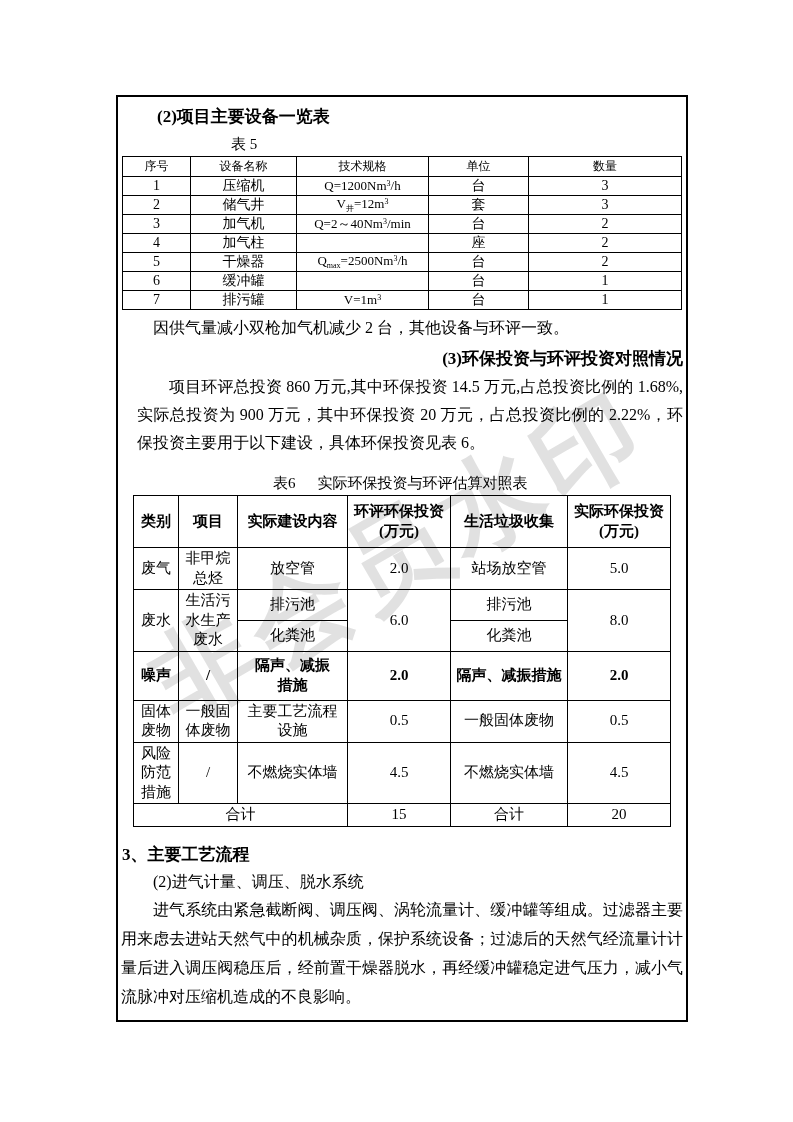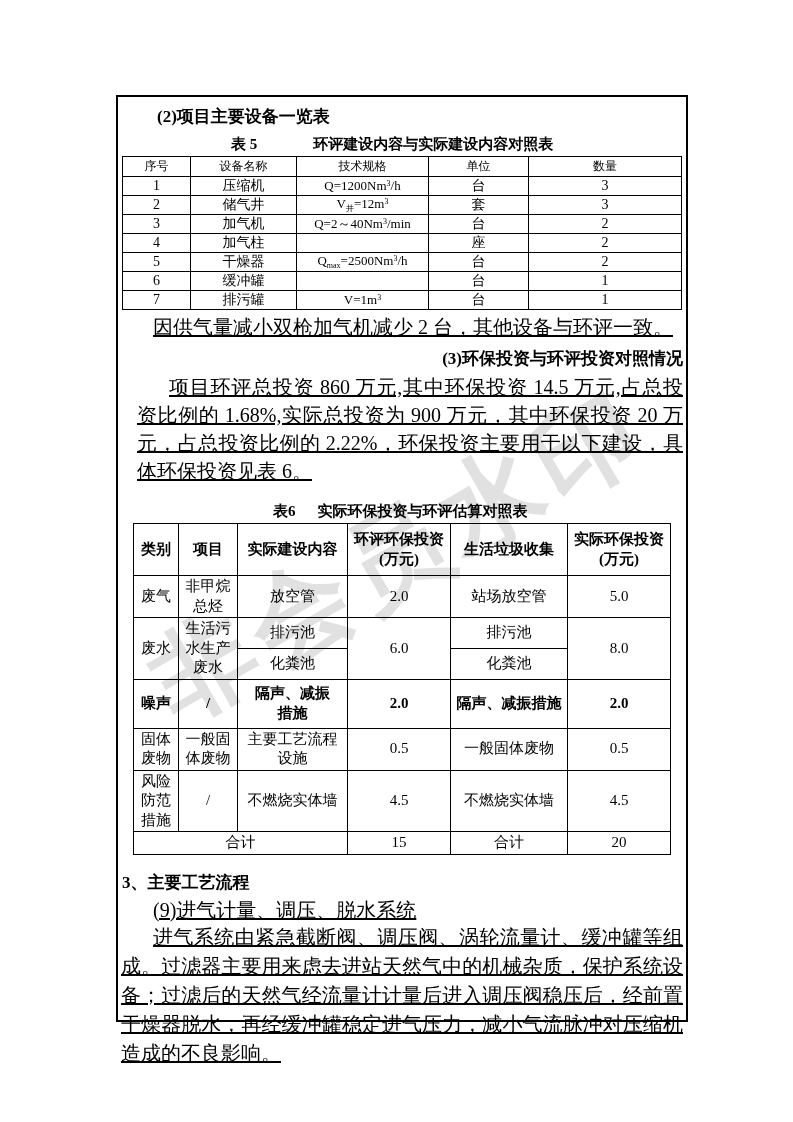--- a/index.html
+++ b/index.html
@@ -17,21 +17,21 @@
   .frame {
     position:absolute; left:116px; top:95px; width:562px; height:911px;
     border:2px solid #000; padding:6px 3px; z-index:1; box-sizing:content-box;
   }
 
   .h-bold { font-weight:bold; font-size:17px; line-height:24px; margin:0; }
   .h-equip { margin:2px 0 0 36px; }
   .h-invest { margin:9px 0 0 36px;text-align:right; }
   .h-process { margin:6px 0 0 1px; }
 
-  .cap { display:flex; font-weight:bold; font-size:15px; line-height:20px; }
+  .cap { display:flex; font-weight:normal; font-size:15px; line-height:20px; }
   .cap5 { margin:5px 0 0 110px; gap:56px; }
   .cap6 { margin:16px 0 0 152px; gap:22px;text-align:right; }
 
   table { border-collapse:collapse; table-layout:fixed; }
   td, th { border:1px solid #000; text-align:center; vertical-align:middle; overflow:hidden; }
 
   .t5 { width:559px; margin:2px 0 0 1px; font-size:14px; }
   .t5 th { font-size:12px; font-weight:normal; height:19px; padding:0 2px; line-height:1.1; }
   .t5 td { height:18px; padding:0 2px; line-height:1.1; }
   .t5 .spec { font-size:13px; }
@@ -43,40 +43,39 @@
   .t6 td { padding:1px 2px; line-height:1.3; }
   .t6 .wrapcell { white-space:pre-line; }
   .r-head   { height:52px; }
   .r-gas    { height:41px; }
   .r-ww     { height:30px; }
   .r-noise  { height:49px;font-weight:bold; }
   .r-solid  { height:39px; }
   .r-risk   { height:61px; }
   .r-total  { height:22px; }
 
-  .para { font-size:20px; margin:0;text-decoration:underline; }
+  .para { font-size:16px; margin:0; }
   .p-note    { margin:7px 0 0 0; text-indent:32px; line-height:21px; }
   .p-invest  { margin:2px 0 0 16px; text-indent:32px; line-height:28px; text-align:justify; }
   .p-sub     { margin:2px 0 0 0; text-indent:32px; line-height:26px; }
   .p-process { margin:0; text-indent:32px; line-height:29px; text-align:justify; }
 </style>
 </head>
 <body>
 
 <div class="page">
 
   <div class="watermark">非会员水印</div>
 
   <div class="frame">
 
     <p class="h-bold h-equip">(2)项目主要设备一览表</p>
 
     <div class="cap cap5">
       <span>表 5</span>
-      <span>环评建设内容与实际建设内容对照表</span>
     </div>
 
     <table class="t5">
       <colgroup>
         <col style="width:68px">
           <col style="width:106px">
           <col style="width:132px">
           <col style="width:100px">
           <col style="width:153px">
       </colgroup>
@@ -223,18 +222,18 @@
           <td colspan="3">合计</td>
           <td>15</td>
           <td>合计</td>
           <td>20</td>
         </tr>
       </tbody>
     </table>
 
     <p class="h-bold h-process">3、主要工艺流程</p>
 
-    <p class="para p-sub">(9)进气计量、调压、脱水系统</p>
+    <p class="para p-sub">(2)进气计量、调压、脱水系统</p>
 
     <p class="para p-process">进气系统由紧急截断阀、调压阀、涡轮流量计、缓冲罐等组成。过滤器主要用来虑去进站天然气中的机械杂质，保护系统设备；过滤后的天然气经流量计计量后进入调压阀稳压后，经前置干燥器脱水，再经缓冲罐稳定进气压力，减小气流脉冲对压缩机造成的不良影响。</p>
 
   </div>
 </div>
 
 </body></html>

